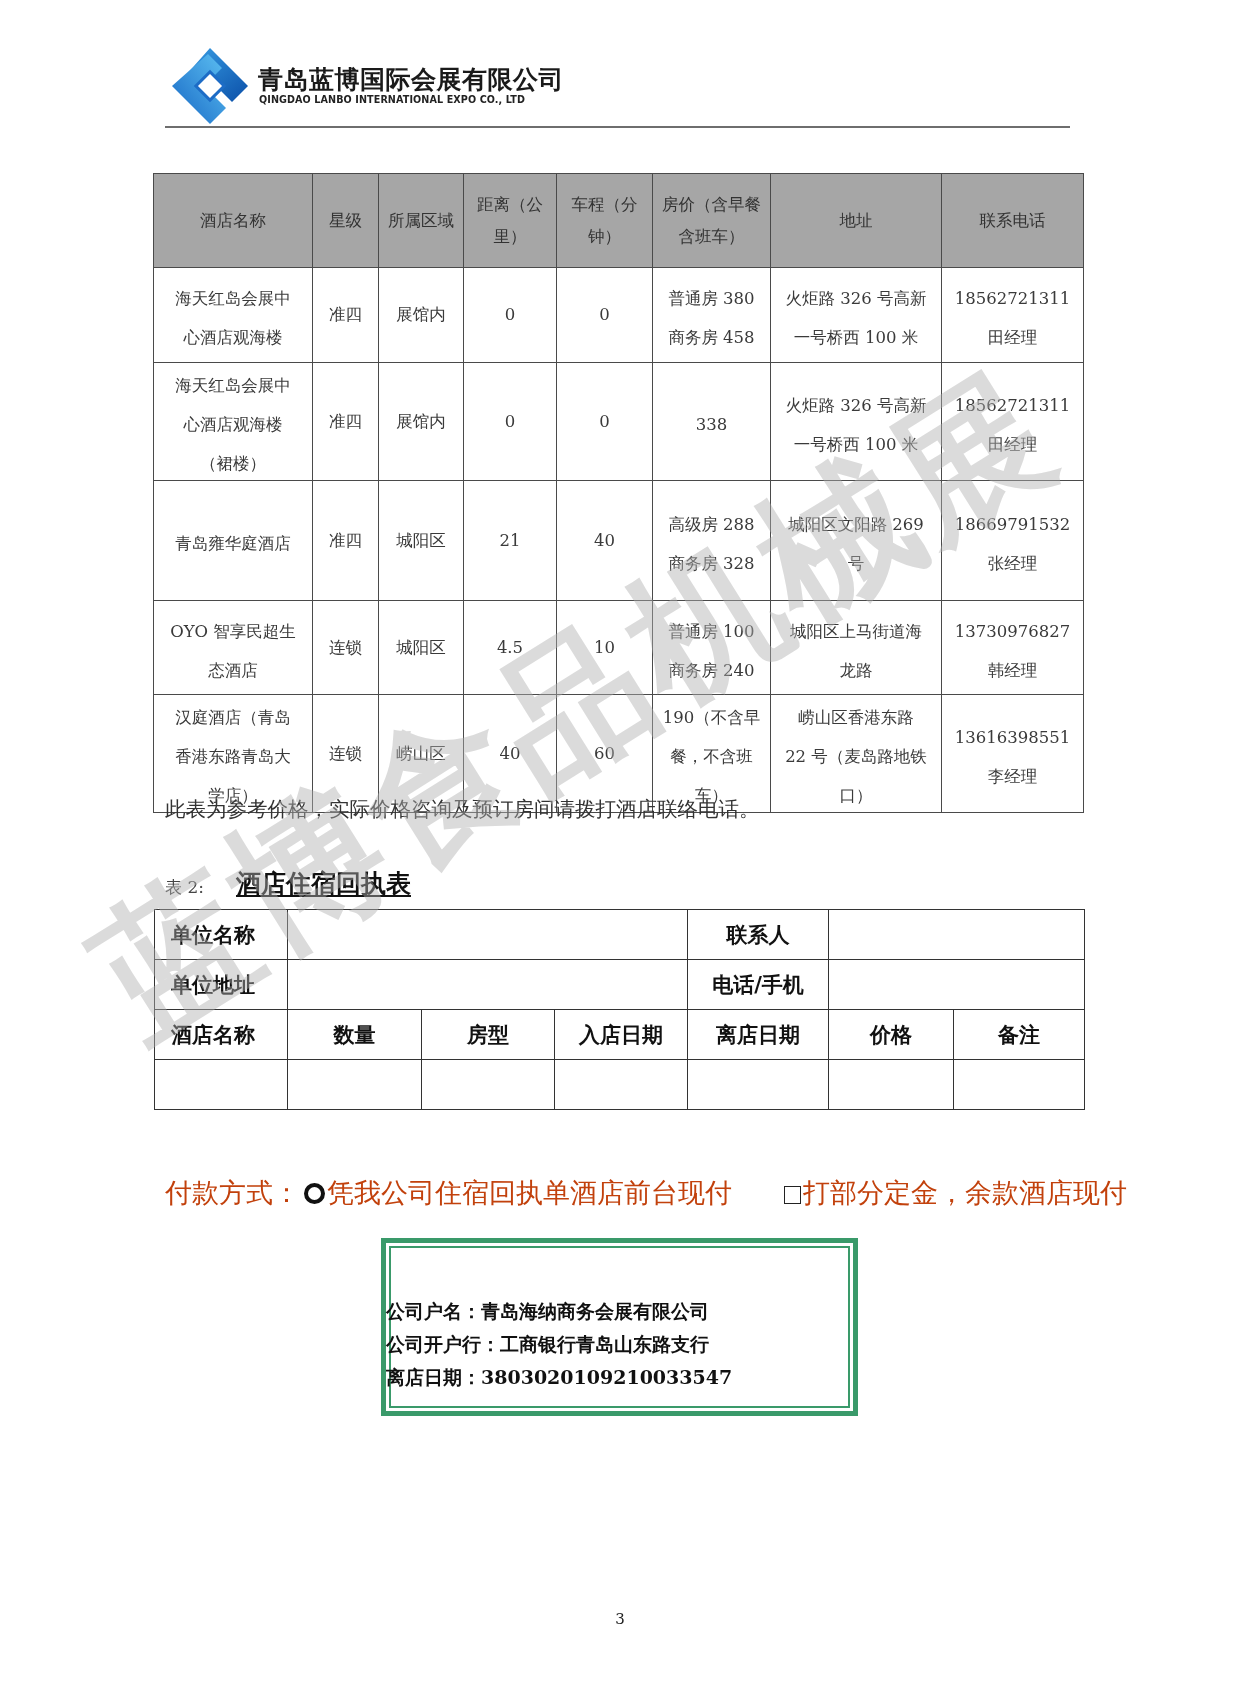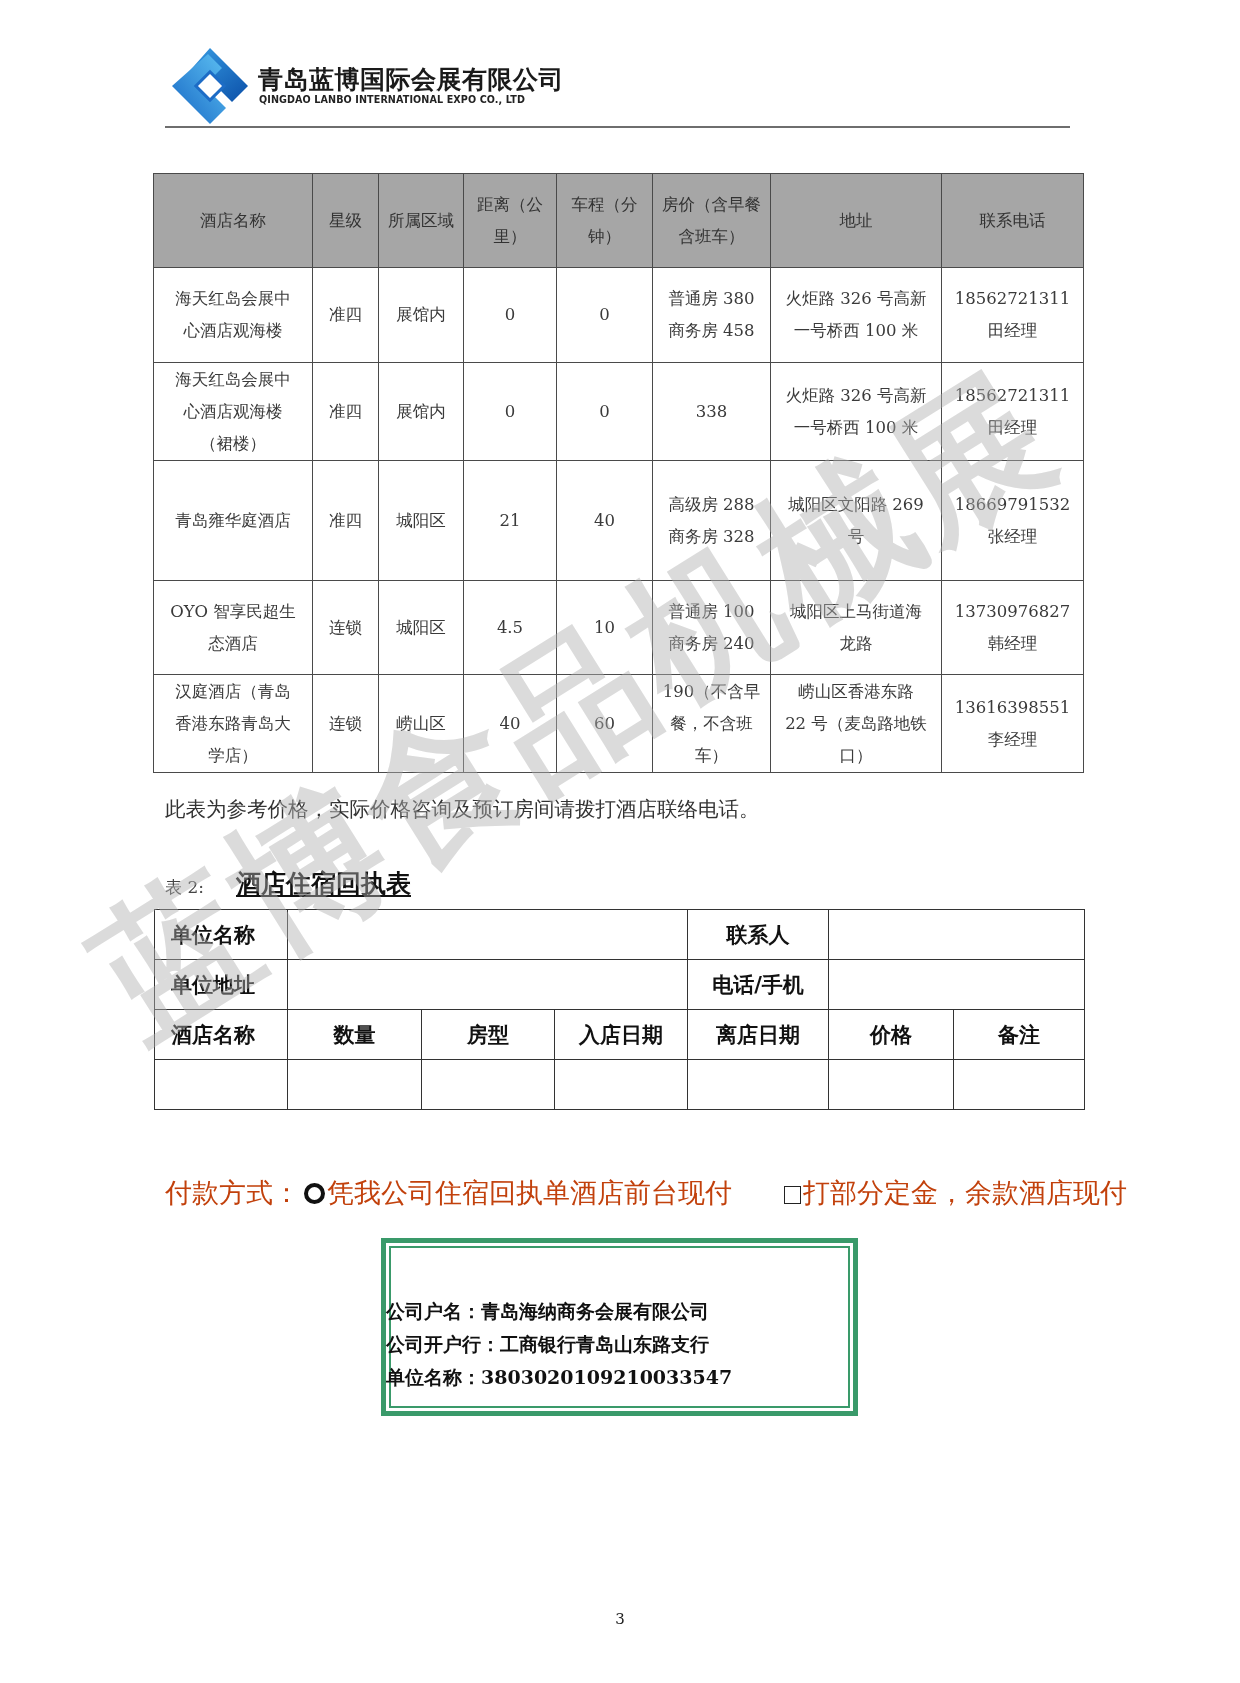--- a/index.html
+++ b/index.html
@@ -20,21 +20,21 @@
         font-size: 150px; color: rgba(175,175,175,0.45); transform: rotate(-32deg);
         transform-origin: left top; white-space: nowrap; letter-spacing: 6px; pointer-events: none; z-index: 5; }
 
   
   table { border-collapse: collapse; }
   .hotel { left: 153px; top: 173px; width: 930px; table-layout: fixed; font-size: 16.5px; color: #3a3a3a; }
   .hotel th, .hotel td { border: 1.3px solid #4a4a4a; text-align: center; vertical-align: middle;
                          line-height: 32px; padding: 0 4px; font-weight: normal; }
   .hotel th { background: #a6a6a6; height: 93px; color: #333; }
   .hotel td { background: #fff; }
-  .hotel td .ln { display: block; }
+  .hotel td .ln { display: block; margin-top: 7px; }
 
   .note { left: 165px; top: 795px; font-size: 20.5px; color: #333; }
 
   
   .t2-label { left: 165px; top: 876px; font-size: 17px; color: #444; }
   .t2-title { left: 236px; top: 867px; font-size: 25px; font-weight: bold; color: #111;
               text-decoration: underline; text-decoration-thickness: 2px; text-underline-offset: 3px;
               font-family: "DejaVu Sans", sans-serif; }
   .reg { left: 154px; top: 909px; width: 930px; table-layout: fixed; font-family: "DejaVu Sans", sans-serif;
          font-weight: bold; font-size: 21px; color: #111; }
@@ -272,19 +272,19 @@
 
 <div class="abs pay">
   <span>付款方式：</span><span class="radio-dot"></span><span>凭我公司住宿回执单酒店前台现付</span><span class="checkbox"></span><span>打部分定金，余款酒店现付</span>
 </div>
 
 <div class="abs bank">
   <div class="bank-inner"></div>
   <div class="bank-lines">
     <div>公司户名：青岛海纳商务会展有限公司</div>
     <div>公司开户行：工商银行青岛山东路支行</div>
-    <div><span>单位名称：</span><span class="acct">3803020109210033547</span></div>
+    <div><span>离店日期：</span><span class="acct">3803020109210033547</span></div>
   </div>
 </div>
 
 <div class="abs wm">蓝博食品机械展</div>
 
 <div class="abs pnum">3</div>
 
 </body></html>

